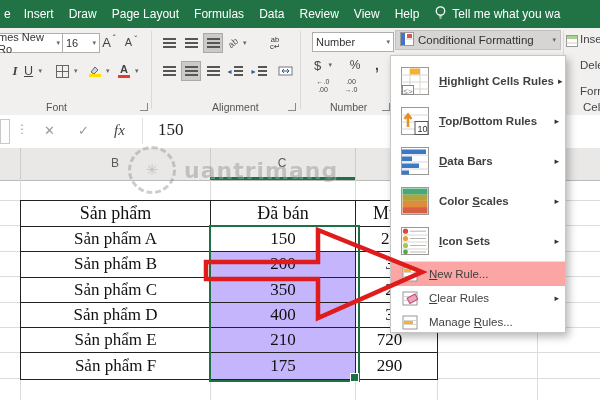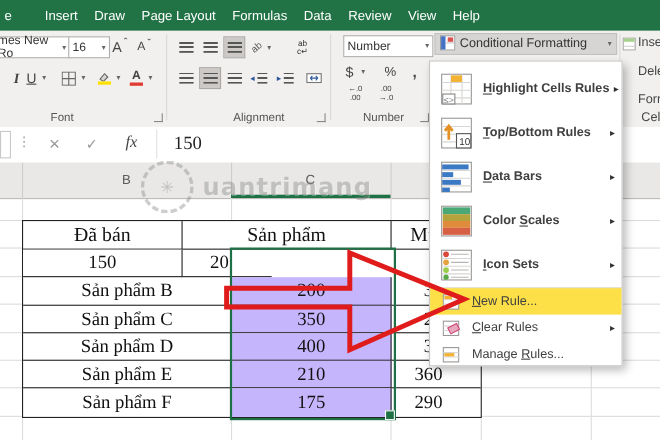--- a/index.html
+++ b/index.html
@@ -4,21 +4,21 @@
 <style>
   html,body{margin:0;padding:0}
   #app{position:relative;width:600px;height:400px;overflow:hidden;background:#fff;
        font-family:"Liberation Sans",sans-serif;-webkit-font-smoothing:antialiased}
   .abs{position:absolute}
   
   .tabbar{position:absolute;top:0;left:0;width:600px;height:28px;background:#217346;
           display:flex;align-items:center;color:#fff;font-size:12px;white-space:nowrap}
   .tab{margin-right:15px;cursor:default}
   #home-partial{margin:0 0 0 4px}
-  #tabs{display:flex;margin-left:30px}
+  #tabs{display:flex;margin-left:13px}
   .tellme{display:flex;align-items:center;gap:5px}
   
   .ribbon{position:absolute;top:28px;left:0;width:600px;height:87px;background:#f1f0ee;border-bottom:1px solid #d8d6d4}
   .combo{position:absolute;height:18px;background:#fff;border:1px solid #b0aeac;display:flex;
          align-items:center;padding:0 3px;font-size:11px;color:#333;box-sizing:content-box}
   .caret{margin-left:auto;font-size:7px;color:#666;padding-left:3px}
   .ib{position:absolute;height:18px;min-width:18px;display:flex;align-items:center;justify-content:center;color:#444;gap:2px}
   .ib.on{background:#ccc9c7;outline:1px solid #aba9a7}
   .bars{width:13px;height:10px;background:repeating-linear-gradient(to bottom,#565656 0 1.6px,transparent 1.6px 4.2px)}
   .glabel{position:absolute;font-size:10.5px;color:#555}
@@ -54,21 +54,21 @@
   .watermark{position:absolute;left:128px;top:146px;display:flex;align-items:center;z-index:5;opacity:.42;pointer-events:none}
   .wm-logo{width:42px;height:42px;border:3px dashed #8a8a8a;border-radius:50%;display:flex;align-items:center;justify-content:center;color:#8a8a8a;font-size:15px}
   .wm-text{margin-left:8px;font-family:"DejaVu Sans",sans-serif;font-weight:bold;font-size:22px;color:#8a8a8a;
            letter-spacing:1px;text-shadow:1px 1px 0 rgba(255,255,255,.7)}
   
   .menu{position:absolute;left:390px;top:55px;width:176px;height:278px;background:#fff;
         border:1px solid #c8c6c4;box-shadow:3px 4px 8px rgba(0,0,0,.28);z-index:20;box-sizing:border-box;padding-top:5px}
   .mi{display:flex;align-items:center;padding:0 6px 0 8px;cursor:default}
   .mi.large{height:40px}
   .mi.small{height:24px}
-  .mi-hl{background:#fde047}
+  .mi-hl{background:#fca5a5}
   .mi-sep{border-top:1px solid #e3e1df}
   .mi-ic{width:32px;display:flex;justify-content:center;align-items:center;flex:none}
   .mi.small .mi-ic{width:22px}
   .mi-lb{margin-left:8px;font-size:11.5px;color:#404040;white-space:nowrap}
   .mi.large .mi-lb{font-weight:bold}
   .mi-ar{margin-left:auto;font-size:9px;color:#333;padding-left:4px}
   
   #red-arrow{position:absolute;left:198px;top:222px;z-index:30;pointer-events:none}
 </style>
 </head>
@@ -81,20 +81,27 @@
     <div id="tabs">
         <span class="tab">Insert</span>
         <span class="tab">Draw</span>
         <span class="tab">Page Layout</span>
         <span class="tab">Formulas</span>
         <span class="tab">Data</span>
         <span class="tab">Review</span>
         <span class="tab">View</span>
         <span class="tab">Help</span>
       </div>
+    <span class="tellme">
+      <span><svg width="13" height="15">
+            <circle cx="6.5" cy="6" r="4.2" fill="none" stroke="#fff" stroke-width="1.3"></circle>
+            <path d="M5 11 h3 M5.5 13 h2" stroke="#fff" stroke-width="1.2"></path>
+          </svg></span>
+      <span>Tell me what you wa</span>
+    </span>
   </div>
 
   <div class="ribbon">
 
     <div class="combo" style="left:-6px;top:5px;width:62px">
       <span>mes New Ro</span>
       <span class="caret">▾</span>
     </div>
     <div class="combo" style="left:62px;top:5px;width:30px">
       <span>16</span>
@@ -264,25 +271,26 @@
       <div class="gl" style="left: 0px; top: 251px; width: 600px; height: 1px;"></div>
       <div class="gl" style="left: 0px; top: 276px; width: 600px; height: 1px;"></div>
       <div class="gl" style="left: 0px; top: 302px; width: 600px; height: 1px;"></div>
       <div class="gl" style="left: 0px; top: 327px; width: 600px; height: 1px;"></div>
       <div class="gl" style="left: 0px; top: 352px; width: 600px; height: 1px;"></div>
       <div class="gl" style="left: 0px; top: 378px; width: 600px; height: 1px;"></div>
     </div>
 
   <div id="xtable">
       <div class="trow thead">
+        <div class="tc c0">Sản phẩm</div>
         <div class="tc c1">Đã bán</div>
-        <div class="tc c0">Sản phẩm</div>
         <div class="tc c2">Mục</div>
       </div>
       <div class="trow">
+        <div class="tc c0">Sản phẩm A</div>
         <div class="tc c1 cell-active">150</div>
         <div class="tc c2">20</div>
       </div>
       <div class="trow">
         <div class="tc c0">Sản phẩm B</div>
         <div class="tc c1 cell-sel">200</div>
         <div class="tc c2">3</div>
       </div>
       <div class="trow">
         <div class="tc c0">Sản phẩm C</div>
@@ -290,21 +298,21 @@
         <div class="tc c2">2</div>
       </div>
       <div class="trow">
         <div class="tc c0">Sản phẩm D</div>
         <div class="tc c1 cell-sel">400</div>
         <div class="tc c2">3</div>
       </div>
       <div class="trow">
         <div class="tc c0">Sản phẩm E</div>
         <div class="tc c1 cell-sel">210</div>
-        <div class="tc c2">360</div>
+        <div class="tc c2">720</div>
       </div>
       <div class="trow">
         <div class="tc c0">Sản phẩm F</div>
         <div class="tc c1 cell-sel">175</div>
         <div class="tc c2">290</div>
       </div>
     </div>
   <div class="selbox"></div>
   <div class="fillhandle"></div>
 

